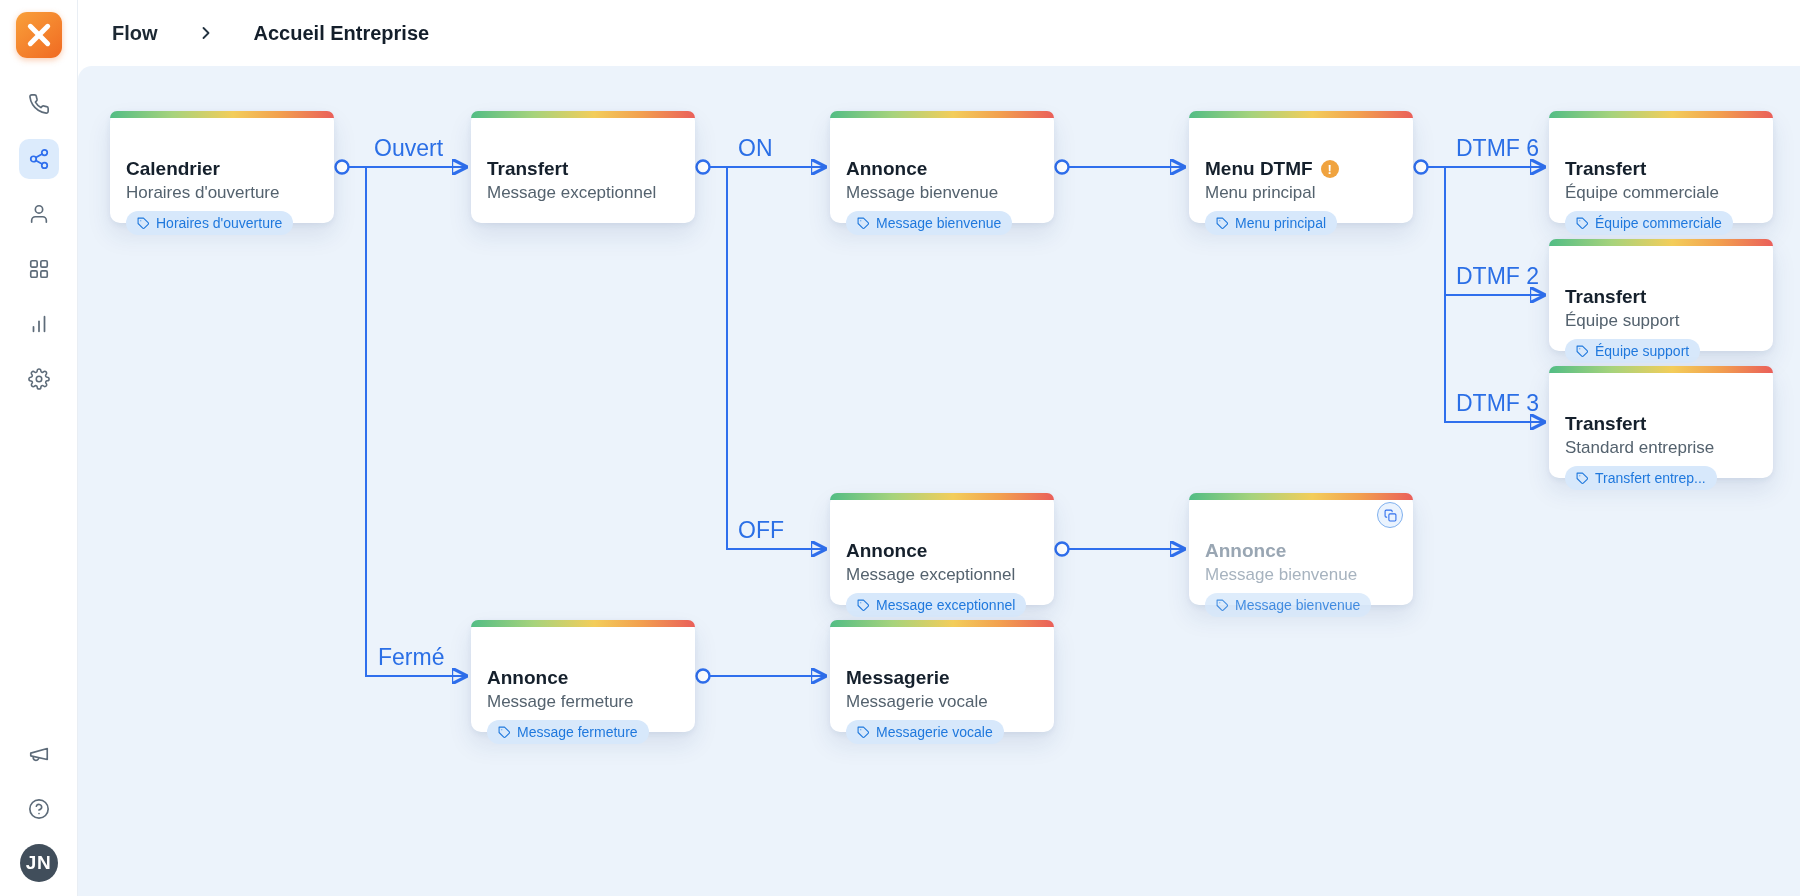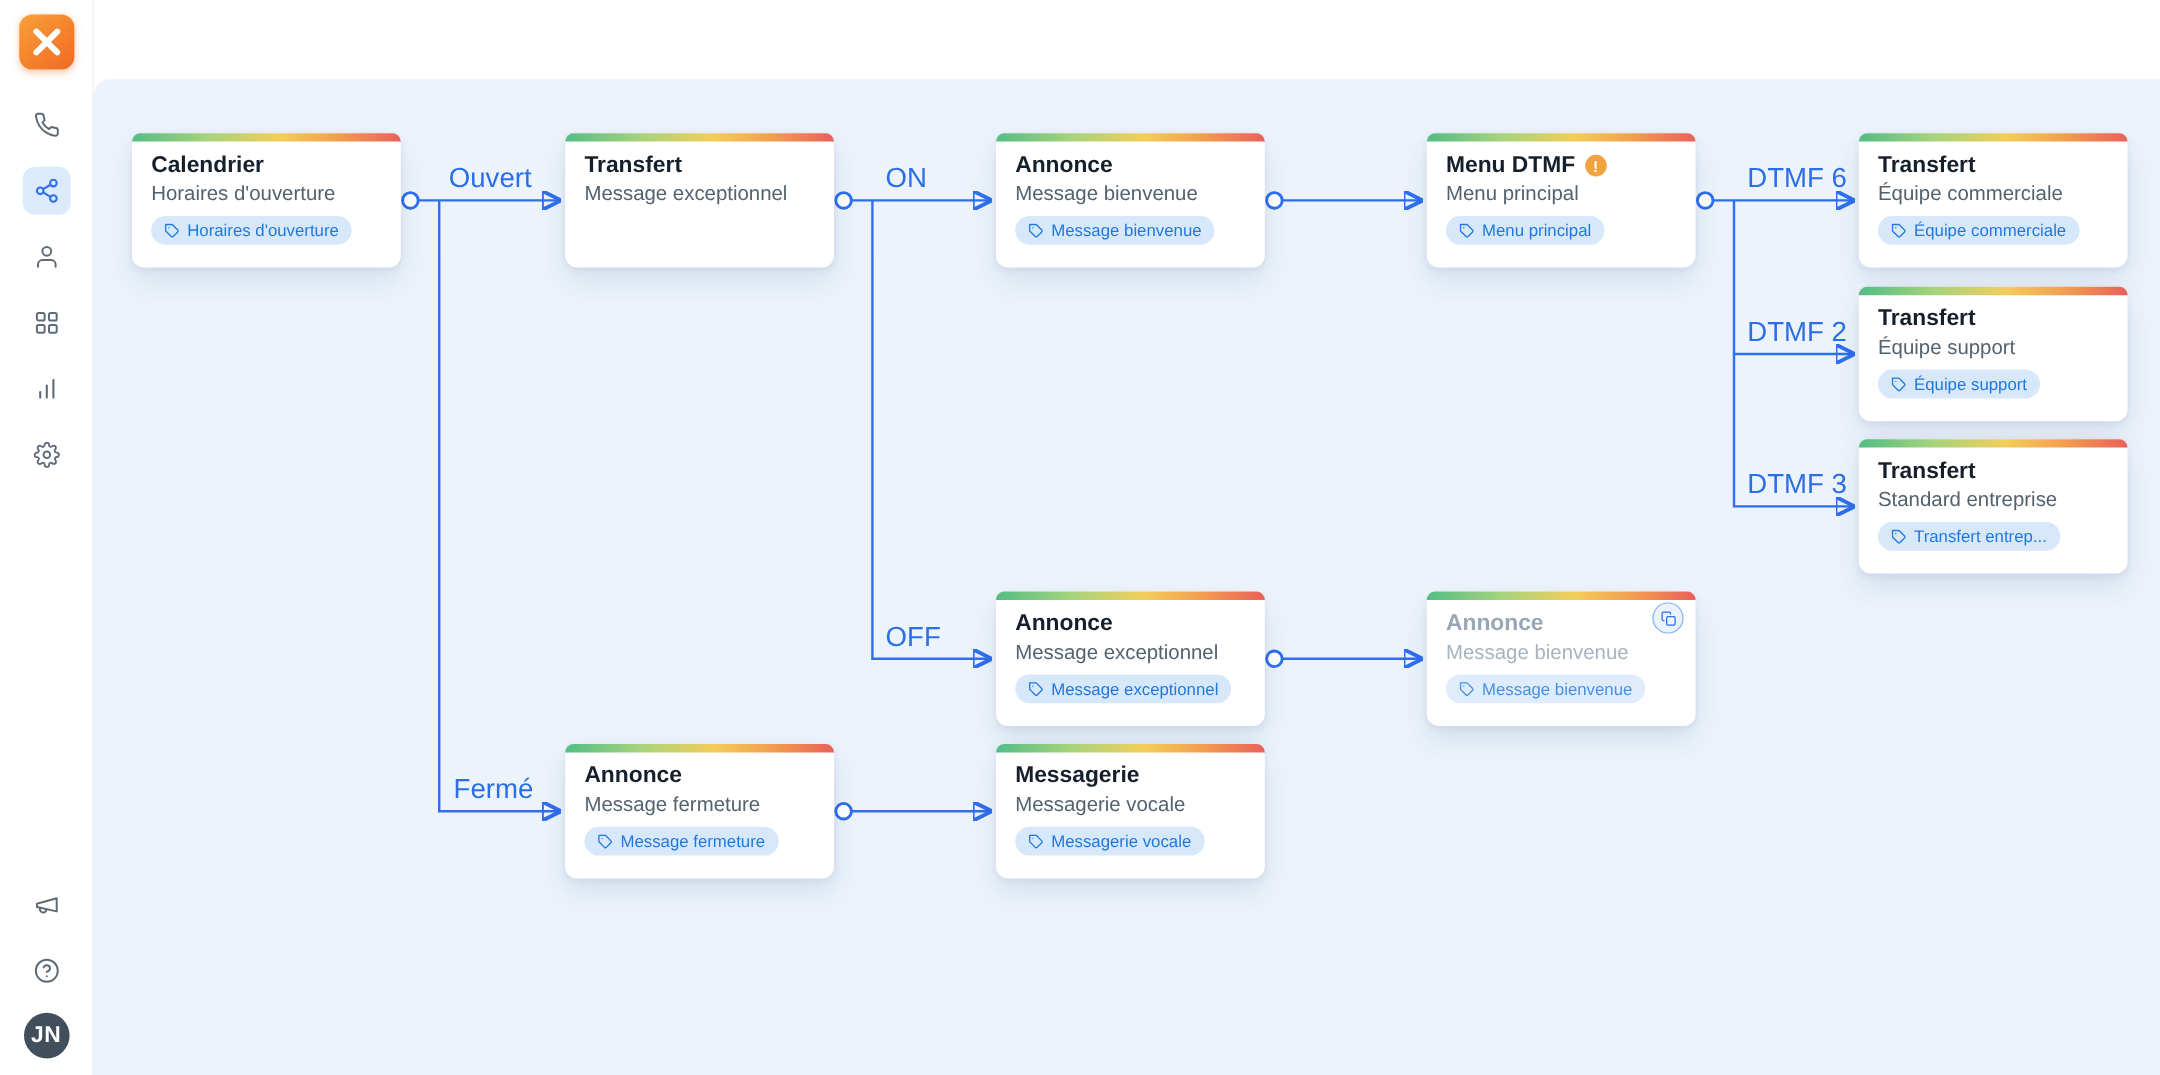--- a/index.html
+++ b/index.html
@@ -38,21 +38,21 @@
   .edges circle { fill:#fff; stroke:#2f6fed; stroke-width:2.4; pointer-events:auto; cursor:crosshair; }
   .edge-label { position:absolute; color:#2b6fe6; font-size:23px; font-weight:500; line-height:20px; }
 
   
   .node { position:absolute; width:224px; height:112px; background:#fff; border-radius:10px;
     cursor:pointer;
     box-shadow:0 12px 24px rgba(25,60,115,.10), 0 2px 6px rgba(25,60,115,.07); }
   .strip { height:7px; border-radius:10px 10px 0 0;
     background:linear-gradient(90deg,#52bd85 0%,#a6d37c 28%,#f3cd5a 55%,#f2a04f 76%,#ea5f5a 100%); }
   .node-body { padding:9px 16px 0; }
-  .node-title { font-size:19px; font-weight:700; color:#15202c; display:flex; align-items:center; gap:8px; }
+  .node-title { font-size:19px; font-weight:700; color:#15202c; display:flex; align-items:center; gap:8px;margin-top:31px; }
   .node-subtitle { font-size:17px; color:#54626e; margin-top:3px; }
   .chip { display:inline-flex; align-items:center; gap:6px; background:#d7e8fb; color:#1f78dd;
     font-size:14px; line-height:14px; padding:5px 11px; border-radius:14px; margin-top:8px;
     max-width:196px; white-space:nowrap; }
   .warn-badge { width:18px; height:18px; border-radius:50%; background:#f0a33f; color:#fff;
     font-size:13px; font-weight:700; display:inline-flex; align-items:center; justify-content:center; }
   .copy-badge { position:absolute; top:9px; right:10px; width:26px; height:26px; border-radius:50%;
     border:1px solid #7fb0ee; background:#eaf3fe; display:flex; align-items:center;
     justify-content:center; cursor:pointer; }
   .node.faded .node-title { color:#99a6b3; }
@@ -125,20 +125,27 @@
         <svg width="22" height="22" viewBox="0 0 24 24" fill="none" stroke="currentColor" stroke-width="1.8" stroke-linecap="round" stroke-linejoin="round">
             <circle cx="12" cy="12" r="10"></circle>
             <path d="M9.09 9a3 3 0 0 1 5.83 1c0 2-3 3-3 3"></path>
             <line x1="12" y1="17" x2="12.01" y2="17"></line>
           </svg>
       </div>
       <div class="avatar">JN</div>
     </div>
   </aside>
 
+  <header class="header">
+    <span class="crumb-section">Flow</span>
+    <svg width="20" height="20" viewBox="0 0 24 24" fill="none" stroke="#233240" stroke-width="2.2" stroke-linecap="round" stroke-linejoin="round">
+        <polyline points="9 6 15 12 9 18"></polyline>
+      </svg>
+    <span class="crumb-page">Accueil Entreprise</span>
+  </header>
 
   <div class="canvas">
 
     <svg class="edges" width="1722" height="830" viewBox="0 0 1722 830">
       <defs>
         <marker id="arr" viewBox="0 0 10 10" refX="9" refY="5" markerWidth="8" markerHeight="8" orient="auto-start-reverse">
           <path d="M0 0 L10 5 L0 10 z" fill="#2f6fed" stroke="none"></path>
         </marker>
       </defs>
       <path d="M270 101 H388" marker-end="url(#arr)"></path>

